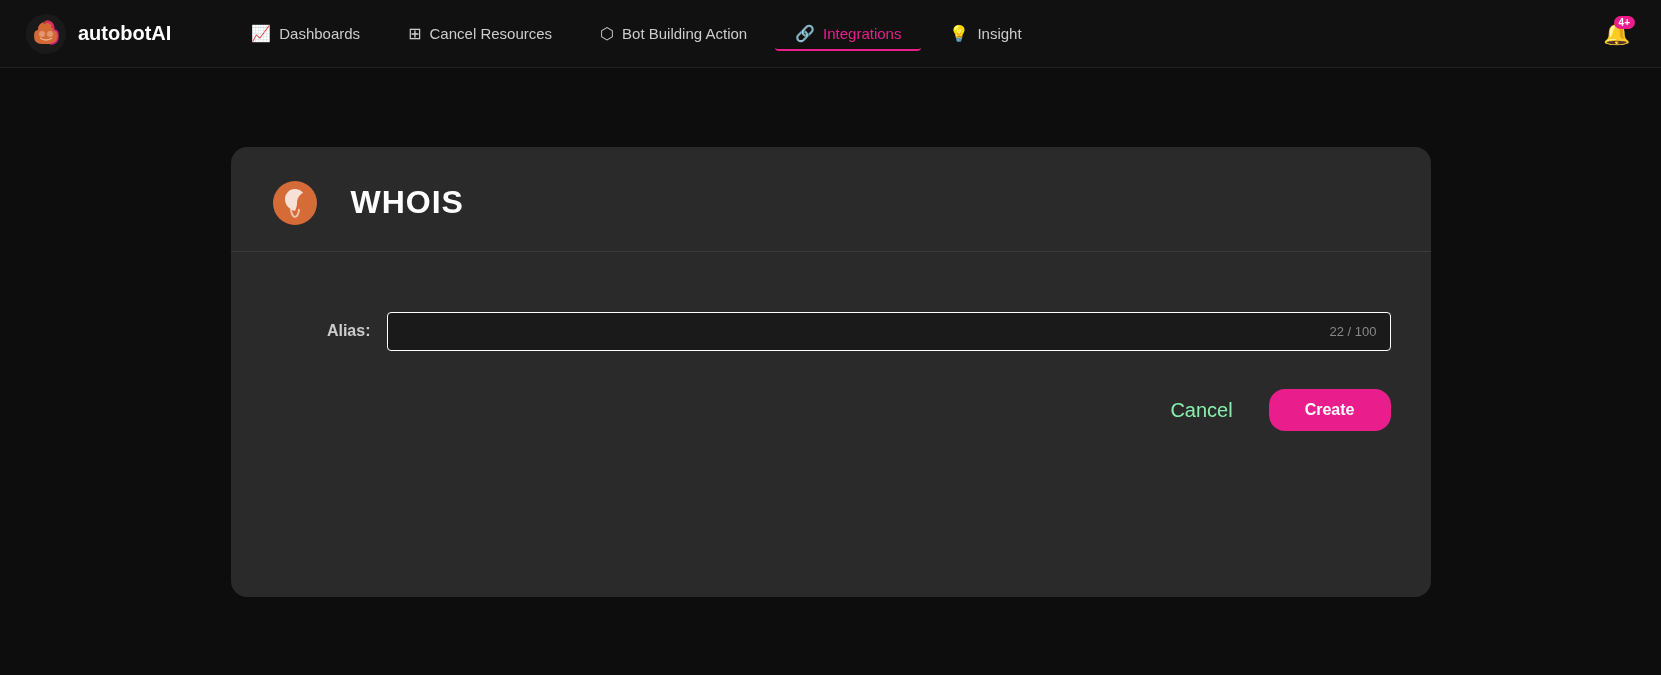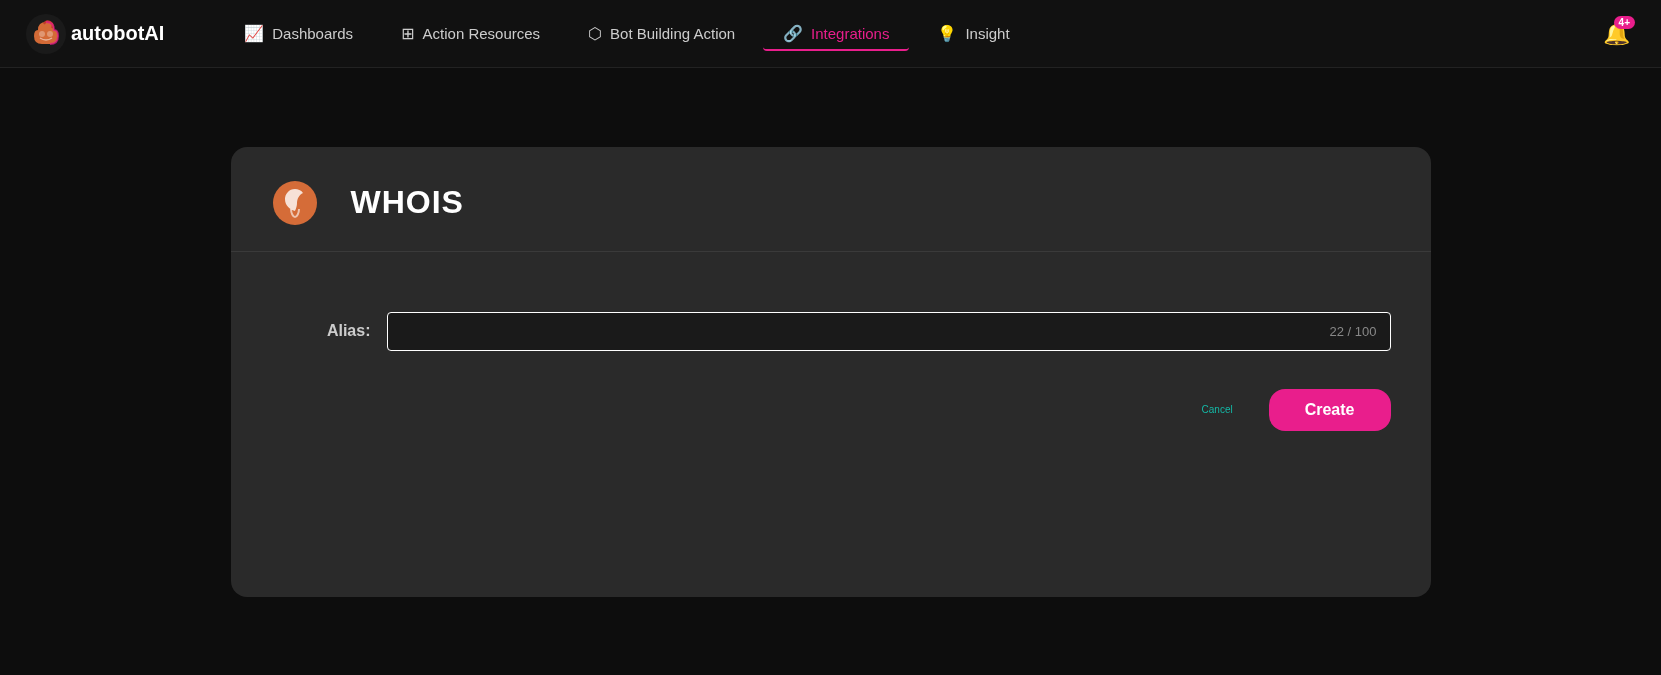--- a/index.html
+++ b/index.html
@@ -17,21 +17,21 @@
       display: flex;
       align-items: center;
       background: #111;
       height: 68px;
       padding: 0 24px;
       border-bottom: 1px solid #222;
     }
     .nav-logo {
       display: flex;
       align-items: center;
-      gap: 3px;
+      gap: 10px;
       margin-right: 60px;
     }
     .logo-icon {
       width: 44px;
       height: 44px;
     }
     .logo-text {
       font-size: 20px;
       font-weight: 600;
       color: #fff;
@@ -209,22 +209,22 @@
       display: flex;
       align-items: center;
       justify-content: flex-end;
       gap: 16px;
       margin-top: 20px;
       padding-top: 10px;
     }
     .btn-cancel {
       background: transparent;
       border: none;
-      color: #14b8a6;
-      font-size: 10px;
+      color: #86efac;
+      font-size: 20px;
       cursor: pointer;
       padding: 10px 20px;
     }
     .btn-create {
       background: #e91e8c;
       border: none;
       border-radius: 16px;
       color: #fff;
       font-size: 16px;
       font-weight: 600;
@@ -260,21 +260,21 @@
     <span class="logo-text">autobotAI</span>
   </div>
 
   <div class="nav-items">
     <a class="nav-item">
       <span class="nav-icon">📈</span>
       <span>Dashboards</span>
     </a>
     <a class="nav-item">
       <span class="nav-icon">⊞</span>
-      <span>Action Resources</span>
+      <span>Cancel Resources</span>
     </a>
     <a class="nav-item">
       <span class="nav-icon">⬡</span>
       <span>Bot Building Action</span>
     </a>
     <a class="nav-item active">
       <span class="nav-icon">🔗</span>
       <span>Integrations</span>
     </a>
     <a class="nav-item">

